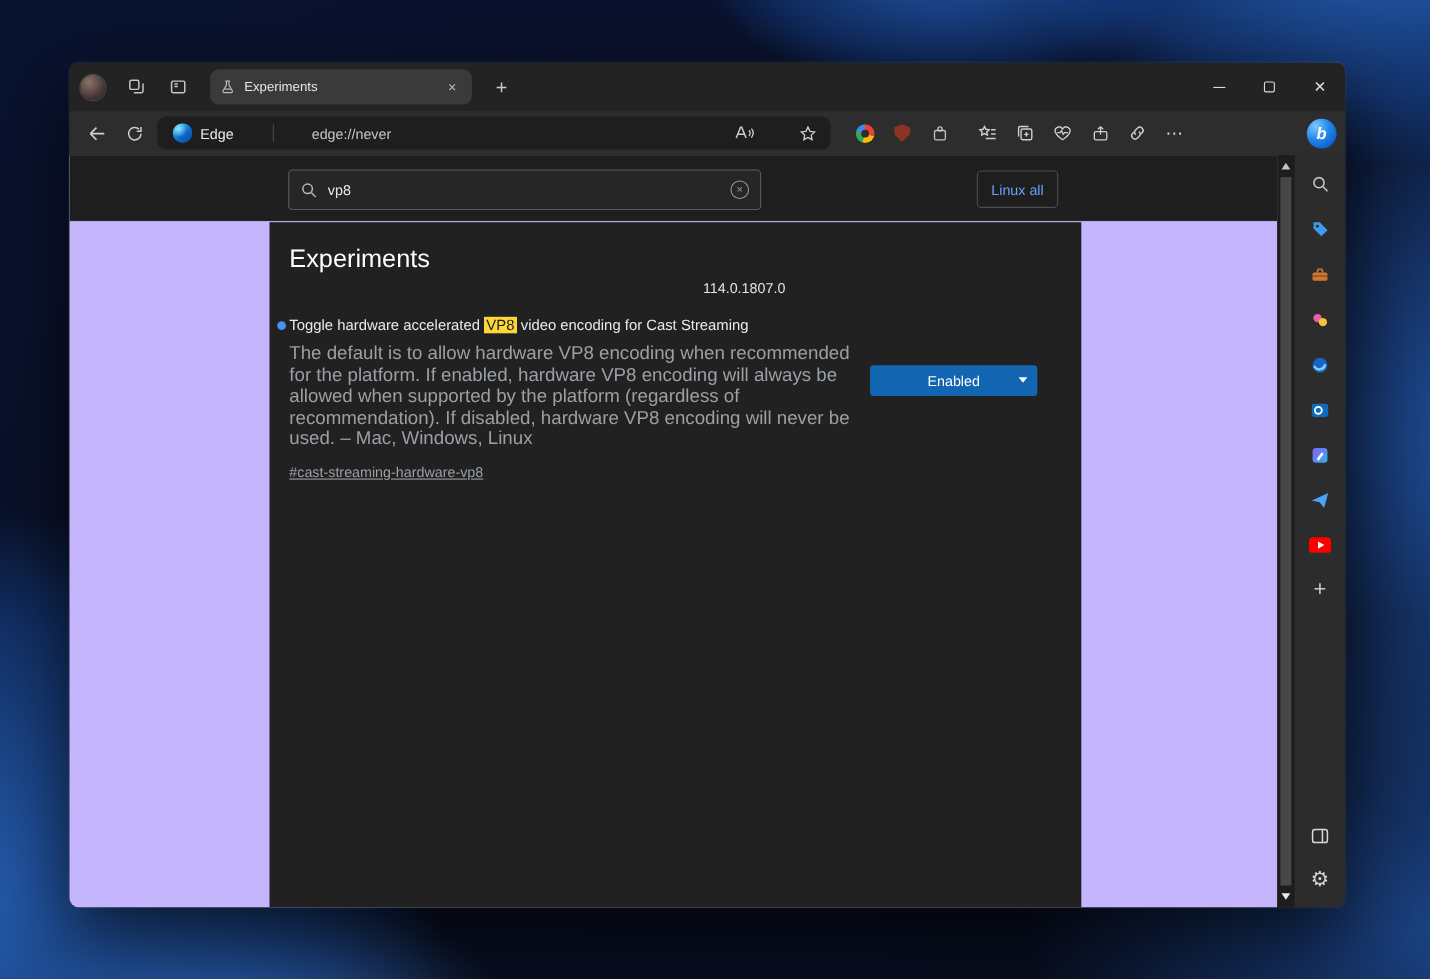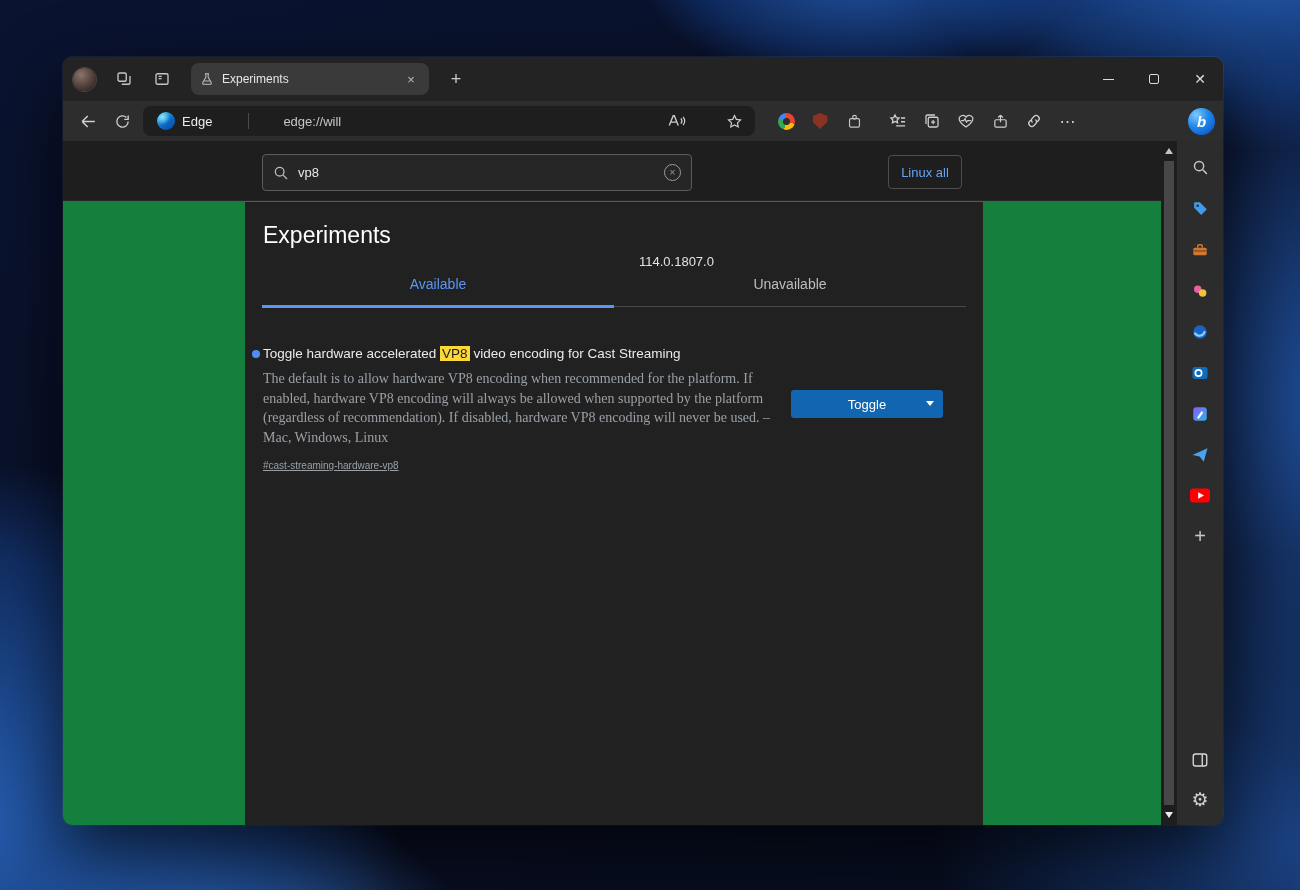--- a/index.html
+++ b/index.html
@@ -58,21 +58,21 @@
     clip-path: polygon(50% 0, 100% 18%, 100% 55%, 50% 100%, 0 55%, 0 18%); }
   .dots { color:#cfcfcf; font-size:16px; letter-spacing:1px; }
   .bing { margin-left:auto; width:27px; height:27px; border-radius:50%; display:grid; place-items:center;
     background: radial-gradient(circle at 30% 25%, #7cc9ff, #2186e8 45%, #0a54c8 90%);
     color:#fff; font-size:15px; font-weight:700; font-style:italic; flex:0 0 auto; }
 
   
   .content { flex:1; display:flex; min-height:0; }
 
   
-  .page { flex:1; position:relative; background:#15803d; overflow:hidden; }
+  .page { flex:1; position:relative; background:#c4b5fd; overflow:hidden; }
   .page-topbar { height:60px; background:#1e1e1e; position:relative; border-bottom:1px solid rgba(255,255,255,.04); }
   .searchbox { position:absolute; left:199px; top:13px; width:430px; height:37px; background:#262626;
     border:1px solid #5c5c5c; border-radius:4px; display:flex; align-items:center; padding:0 10px; gap:9px; }
   .searchbox input { flex:1; background:transparent; border:none; outline:none; color:#e8e8e8; font-size:13px; font-family:"Liberation Sans",sans-serif; }
   .clear-btn { width:17px; height:17px; border:1.4px solid #9a9a9a; border-radius:50%; color:#9a9a9a;
     display:grid; place-items:center; font-size:10px; line-height:1; }
   .resetall { position:absolute; left:825px; top:14px; width:74px; height:34px; background:transparent;
     border:1px solid #4d4d4d; border-radius:4px; color:#6ba1f2; font-size:13px; display:grid; place-items:center; }
 
   .column { position:absolute; left:182px; top:61px; bottom:0; width:738px; background:#212121; }
@@ -80,22 +80,22 @@
   .version { position:absolute; left:394px; top:52px; font-size:13px; color:#e3e3e3; }
   .ptabs { display:flex; margin:27px 17px 0; border-bottom:1px solid #4a4a4a; }
   .ptab { flex:1; text-align:center; font-size:14px; padding-bottom:14px; color:#bdbdbd; position:relative; }
   .ptab.selected { color:#5a96f5; }
   .ptab.selected::after { content:""; position:absolute; left:0; right:0; bottom:-2px; height:3px; background:#5a96f5; }
 
   .flag { position:relative; margin:39px 18px 0; }
   .bullet { position:absolute; left:-11px; top:4px; width:8px; height:8px; border-radius:50%; background:#4d8df6; }
   .flag-title { font-size:13.5px; font-weight:400; color:#e9eaed; }
   .hl { background:#fbd737; color:#1d1d1d; padding:0 2px; }
-  .flag-desc { margin-top:8px; width:524px; font-size:14px; line-height:19.5px; color:#9aa0a6;font-family:Liberation Serif, serif; }
-  .flag-link { display:inline-block; margin-top:13px; font-size:10px; color:#9aa0a6; text-decoration:underline; }
+  .flag-desc { margin-top:8px; width:524px; font-size:17px; line-height:19.5px; color:#9aa0a6; }
+  .flag-link { display:inline-block; margin-top:13px; font-size:13px; color:#9aa0a6; text-decoration:underline; }
   .flag-select { position:absolute; right:22px; top:44px; width:152px; height:28px; background:#1266b1;
     border-radius:3px; color:#fff; font-size:13px; display:flex; align-items:center; justify-content:center; }
   .chev { position:absolute; right:9px; top:11px; width:0; height:0;
     border-left:4.5px solid transparent; border-right:4.5px solid transparent; border-top:5.5px solid #fff; }
 
   
   .scrollbar { width:16px; background:#1d1d1d; display:flex; flex-direction:column; align-items:center; padding:3px 0; }
   .sb-arrow { height:14px; display:grid; place-items:center; width:100%; }
   .tri-up { width:0; height:0; border-left:4.5px solid transparent; border-right:4.5px solid transparent; border-bottom:6px solid #c3c3c3; }
   .tri-down { width:0; height:0; border-left:4.5px solid transparent; border-right:4.5px solid transparent; border-top:6px solid #ececec; }
@@ -169,21 +169,21 @@
           <path d="M20 3.5V9h-5.5"></path>
         </svg>
     </div>
 
     <div class="addressbar">
       <div class="edge-chip">
         <span class="edge-logo"></span>
         <span class="edge-chip-label">Edge</span>
       </div>
       <div class="ab-divider"></div>
-      <div class="ab-url">edge://will</div>
+      <div class="ab-url">edge://never</div>
       <div class="tb-icon">
         <svg width="20" height="18" viewBox="0 0 26 24" fill="none" stroke="#cfcfcf" stroke-width="1.8">
             <path d="M4 18L9.3 5h1.4L16 18"></path>
             <path d="M6.4 13.4h7.2"></path>
             <path d="M19.5 8.5a5.5 5.5 0 0 1 0 7" stroke-width="1.6"></path>
             <path d="M22.5 6.5a9 9 0 0 1 0 11" stroke-width="1.6"></path>
           </svg>
       </div>
       <div class="tb-icon">
         <svg width="17" height="17" viewBox="0 0 24 24" fill="none" stroke="#cfcfcf" stroke-width="1.7">
@@ -258,32 +258,28 @@
           <input type="text" value="vp8" style="">
           <span class="clear-btn">×</span>
         </div>
         <div class="resetall">Linux all</div>
       </div>
 
       <div class="column">
         <div class="col-title">Experiments</div>
         <div class="version">114.0.1807.0</div>
 
-        <div class="ptabs">
-          <div class="ptab selected">Available</div>
-          <div class="ptab">Unavailable</div>
-        </div>
 
         <div class="flag">
           <span class="bullet"></span>
           <div class="flag-title"><span>Toggle hardware accelerated </span><span class="hl">VP8</span><span> video encoding for Cast Streaming</span></div>
           <div class="flag-desc">The default is to allow hardware VP8 encoding when recommended for the platform. If enabled, hardware VP8 encoding will always be allowed when supported by the platform (regardless of recommendation). If disabled, hardware VP8 encoding will never be used. – Mac, Windows, Linux</div>
           <a class="flag-link">#cast-streaming-hardware-vp8</a>
           <div class="flag-select">
-            <span>Toggle</span>
+            <span>Enabled</span>
             <span class="chev"></span>
           </div>
         </div>
       </div>
     </div>
 
     <div class="scrollbar">
       <div class="sb-arrow">
           <span class="tri-up"></span>
         </div>

